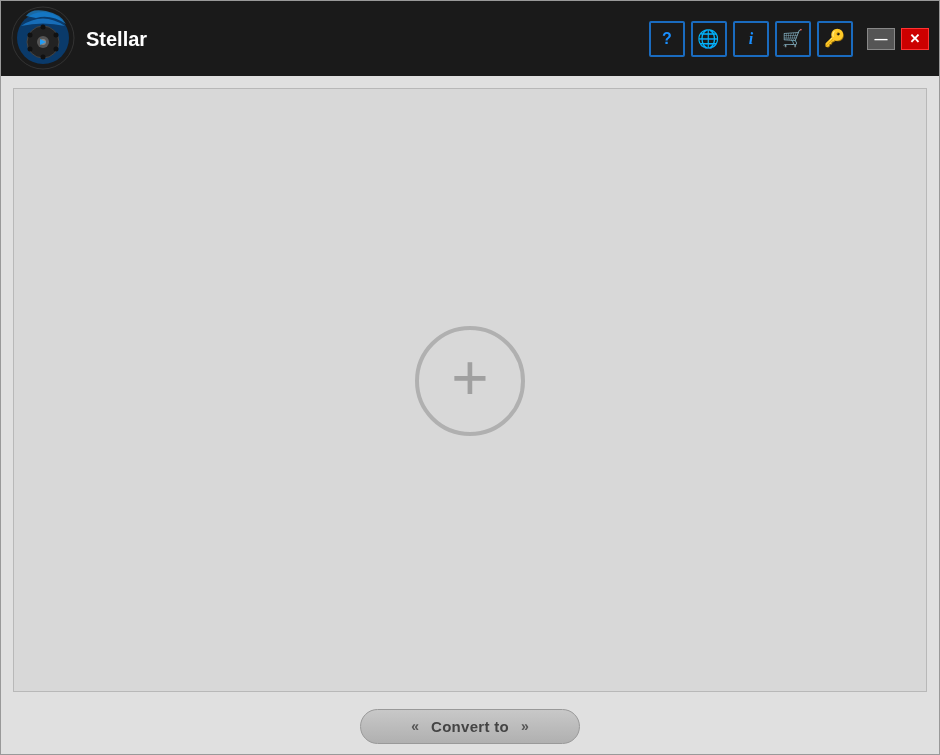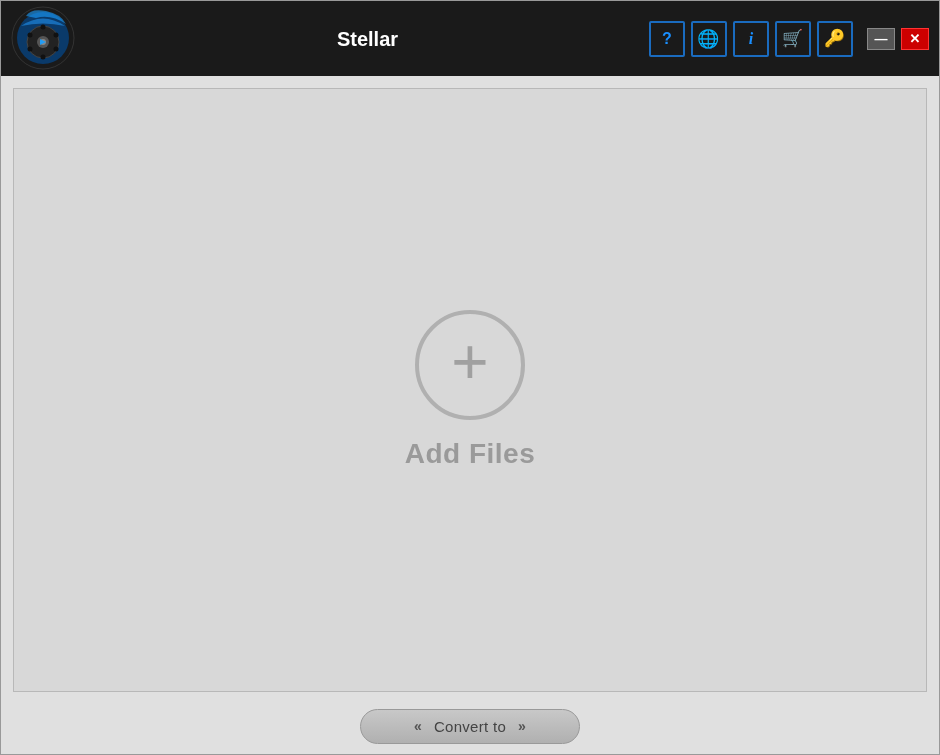--- a/index.html
+++ b/index.html
@@ -38,21 +38,21 @@
     .title-bar-logo {
       width: 65px;
       height: 65px;
       margin-right: 10px;
       flex-shrink: 0;
     }
 
     .title-bar-text {
       flex: 1;
       display: flex;
-      flex-direction: row;
+      flex-direction: column;
       justify-content: center;
     }
 
     .app-name {
       color: white;
       font-size: 20px;
       font-weight: bold;
       line-height: 1.2;
     }
 
@@ -183,21 +183,21 @@
       cursor: pointer;
       display: flex;
       align-items: center;
       gap: 12px;
       min-width: 220px;
       justify-content: center;
     }
 
     .convert-label {
       font-size: 15px;
-      font-weight: 400;
+      font-weight: 700;
       color: #444;
       letter-spacing: 0.3px;
     }
 
     .chevron-icon {
       color: #555;
       font-size: 14px;
       font-weight: bold;
     }
 
@@ -271,21 +271,20 @@
         </div>
       </div>
     </div>
   </div>
 
   <div class="main-content">
     <div class="drop-zone">
       <div class="add-icon-circle">
         <span class="add-icon-plus">+</span>
       </div>
-      <span class="add-files-label">Add Files</span>
     </div>
   </div>
 
   <div class="bottom-bar">
     <div class="convert-btn">
       <span class="chevron-icon">«</span>
       <span class="convert-label">Convert to</span>
       <span class="chevron-icon">»</span>
     </div>
   </div>

